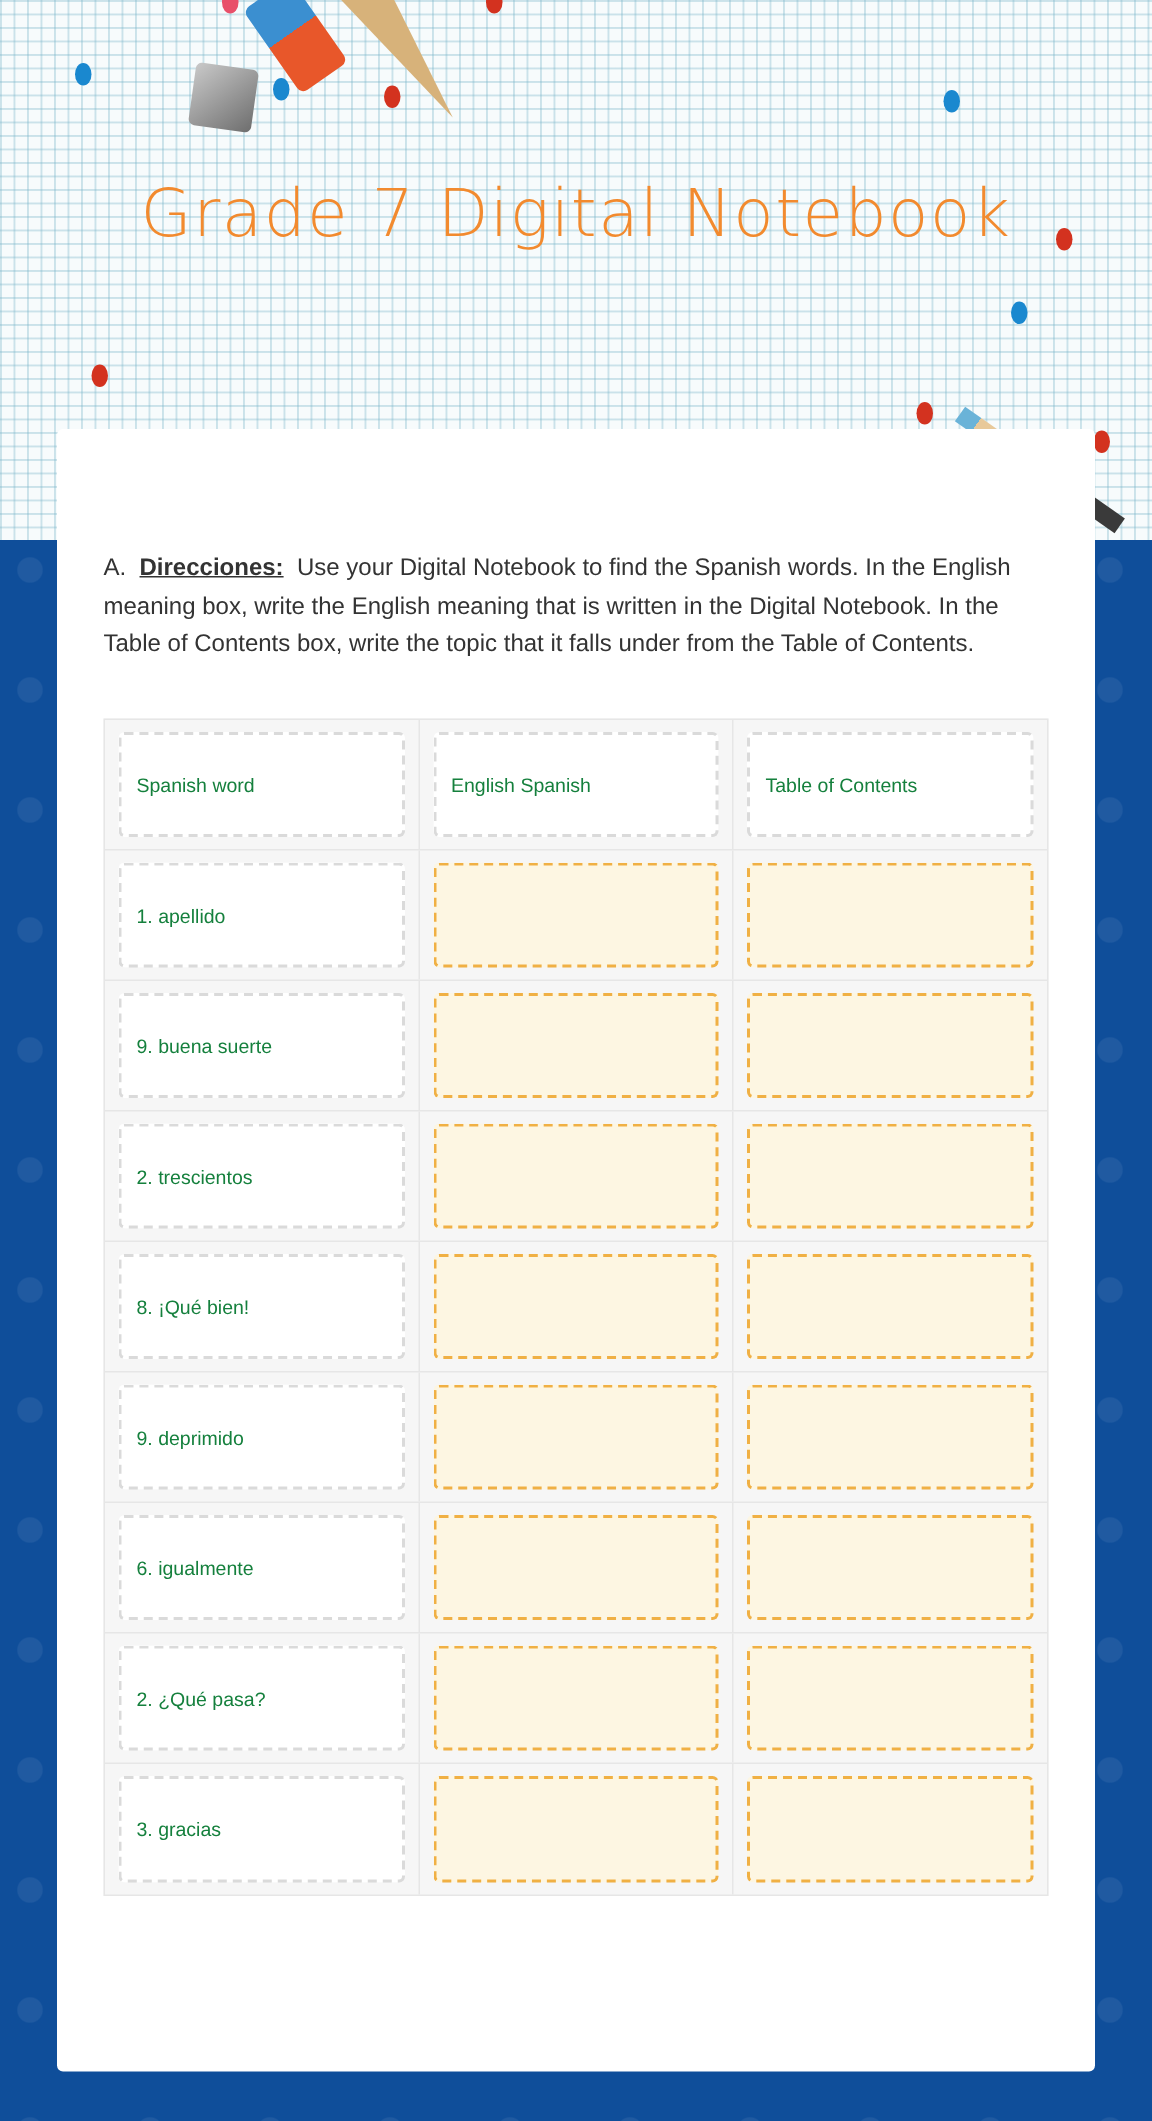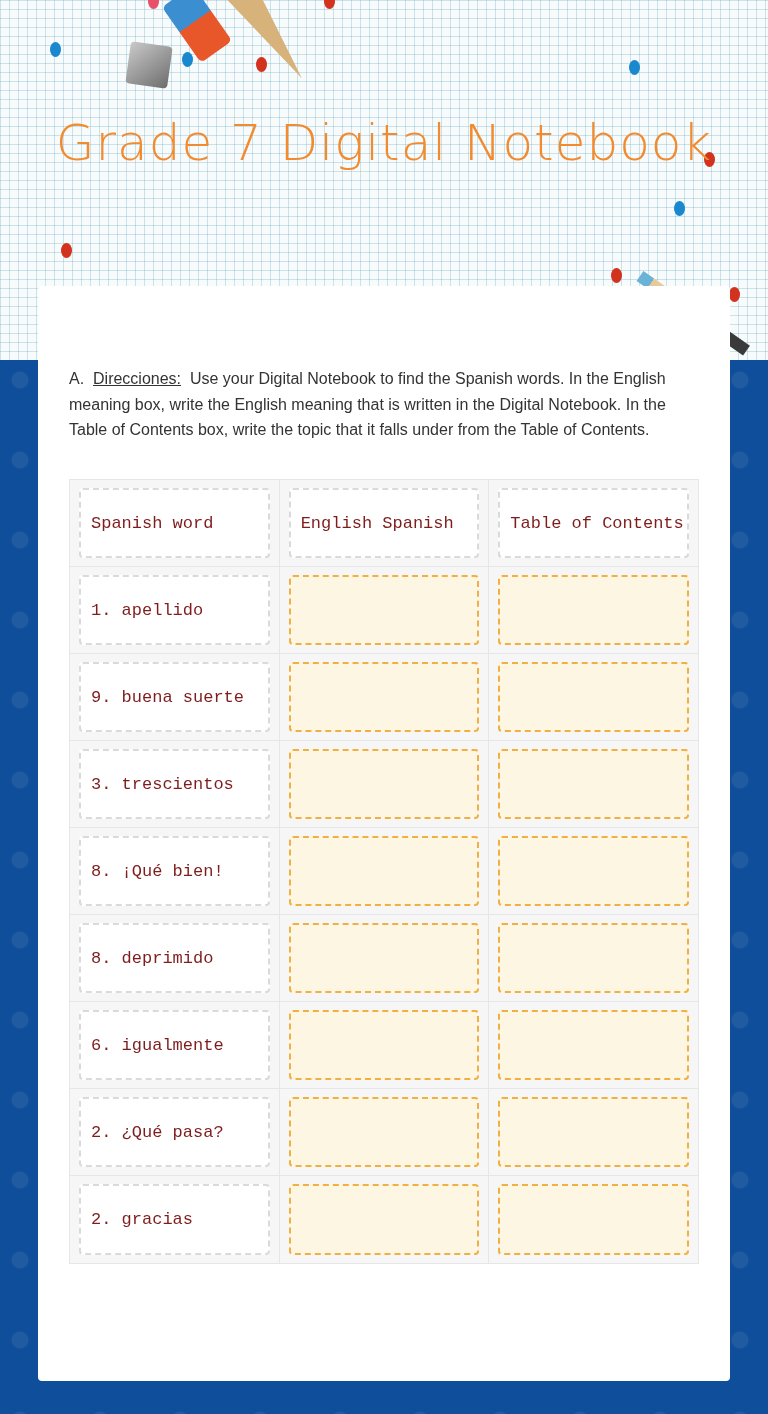--- a/index.html
+++ b/index.html
@@ -24,21 +24,21 @@
     background-color: #0f4e9a;
     background-image:
       radial-gradient(circle at 20px 20px, rgba(255,255,255,0.07) 8px, transparent 9px),
       radial-gradient(circle at 60px 55px, rgba(255,255,255,0.06) 5px, transparent 6px);
     background-size: 80px 80px, 80px 80px;
   }
   .title {
     position: absolute; left: 0; top: 108px; width: 768px;
     text-align: center; color: #f28a2e;
     font-family: "DejaVu Sans", sans-serif; font-weight: 300;
-    font-size: 50px; line-height: 70px; letter-spacing: 1px;
+    font-size: 44px; line-height: 70px; letter-spacing: 1px;
   }
   .dot { position: absolute; border-radius: 50%; width: 11px; height: 15px; }
   .dot.red { background: #d3321f; }
   .dot.blue { background: #1a88cf; }
   .dot.pink { background: #e8506a; }
   .eraser {
     position: absolute; left: 178px; top: -10px; width: 38px; height: 68px;
     transform: rotate(-35deg); border-radius: 5px;
     background: linear-gradient(to bottom, #3b8fd0 0 45%, #e8572a 45% 100%);
   }
@@ -59,36 +59,36 @@
     transform: rotate(35deg); transform-origin: left center;
   }
   .card {
     position: absolute; left: 38px; top: 286px; width: 692px; height: 1095px;
     background: #fff; border-radius: 4px;
   }
   .directions {
     position: absolute; left: 69px; top: 366px; width: 630px;
     font-size: 16px; line-height: 25.5px; color: #333;
   }
-  .directions .label { font-weight: normal; text-decoration: underline; margin-top: 39px; }
+  .directions .label { font-weight: bold; text-decoration: underline; margin-top: 39px; }
   .grid {
     position: absolute; left: 69px; top: 479px; width: 630px;
     border: 1px solid #e6e6e6; background: #f6f6f6;
   }
   .row { display: flex; height: 87px; border-bottom: 1px solid #e6e6e6; }
   .row:last-child { border-bottom: none; }
   .cell {
     flex: 1; padding: 8px 9px; border-right: 1px solid #e6e6e6;
   }
   .cell:last-child { border-right: none; }
   .box {
     width: 100%; height: 100%;
     border: 2px dashed #dadada; border-radius: 4px; background: #fff;
     display: flex; align-items: center; padding-left: 10px;
-    font-size: 17px; color: #7f1d1d; font-family: Liberation Mono, monospace;
+    font-size: 13px; color: #15803d;
   }
   .box.answer {
     border: 2px dashed #f0b044; background: #fdf6e2;
   }
 </style>
 </head>
 <body>
 
 <div class="header-bg"></div>
 <div class="blue-bg"></div>
@@ -152,21 +152,21 @@
       </div>
     <div class="cell">
         <div class="box answer"></div>
       </div>
     <div class="cell">
         <div class="box answer"></div>
       </div>
   </div>
   <div class="row">
     <div class="cell">
-        <div class="box">3.  trescientos</div>
+        <div class="box">2.  trescientos</div>
       </div>
     <div class="cell">
         <div class="box answer"></div>
       </div>
     <div class="cell">
         <div class="box answer"></div>
       </div>
   </div>
   <div class="row">
     <div class="cell">
@@ -174,21 +174,21 @@
       </div>
     <div class="cell">
         <div class="box answer"></div>
       </div>
     <div class="cell">
         <div class="box answer"></div>
       </div>
   </div>
   <div class="row">
     <div class="cell">
-        <div class="box">8.  deprimido</div>
+        <div class="box">9.  deprimido</div>
       </div>
     <div class="cell">
         <div class="box answer"></div>
       </div>
     <div class="cell">
         <div class="box answer"></div>
       </div>
   </div>
   <div class="row">
     <div class="cell">
@@ -207,21 +207,21 @@
       </div>
     <div class="cell">
         <div class="box answer"></div>
       </div>
     <div class="cell">
         <div class="box answer"></div>
       </div>
   </div>
   <div class="row">
     <div class="cell">
-        <div class="box">2.  gracias</div>
+        <div class="box">3.  gracias</div>
       </div>
     <div class="cell">
         <div class="box answer"></div>
       </div>
     <div class="cell">
         <div class="box answer"></div>
       </div>
   </div>
 </div>
 

